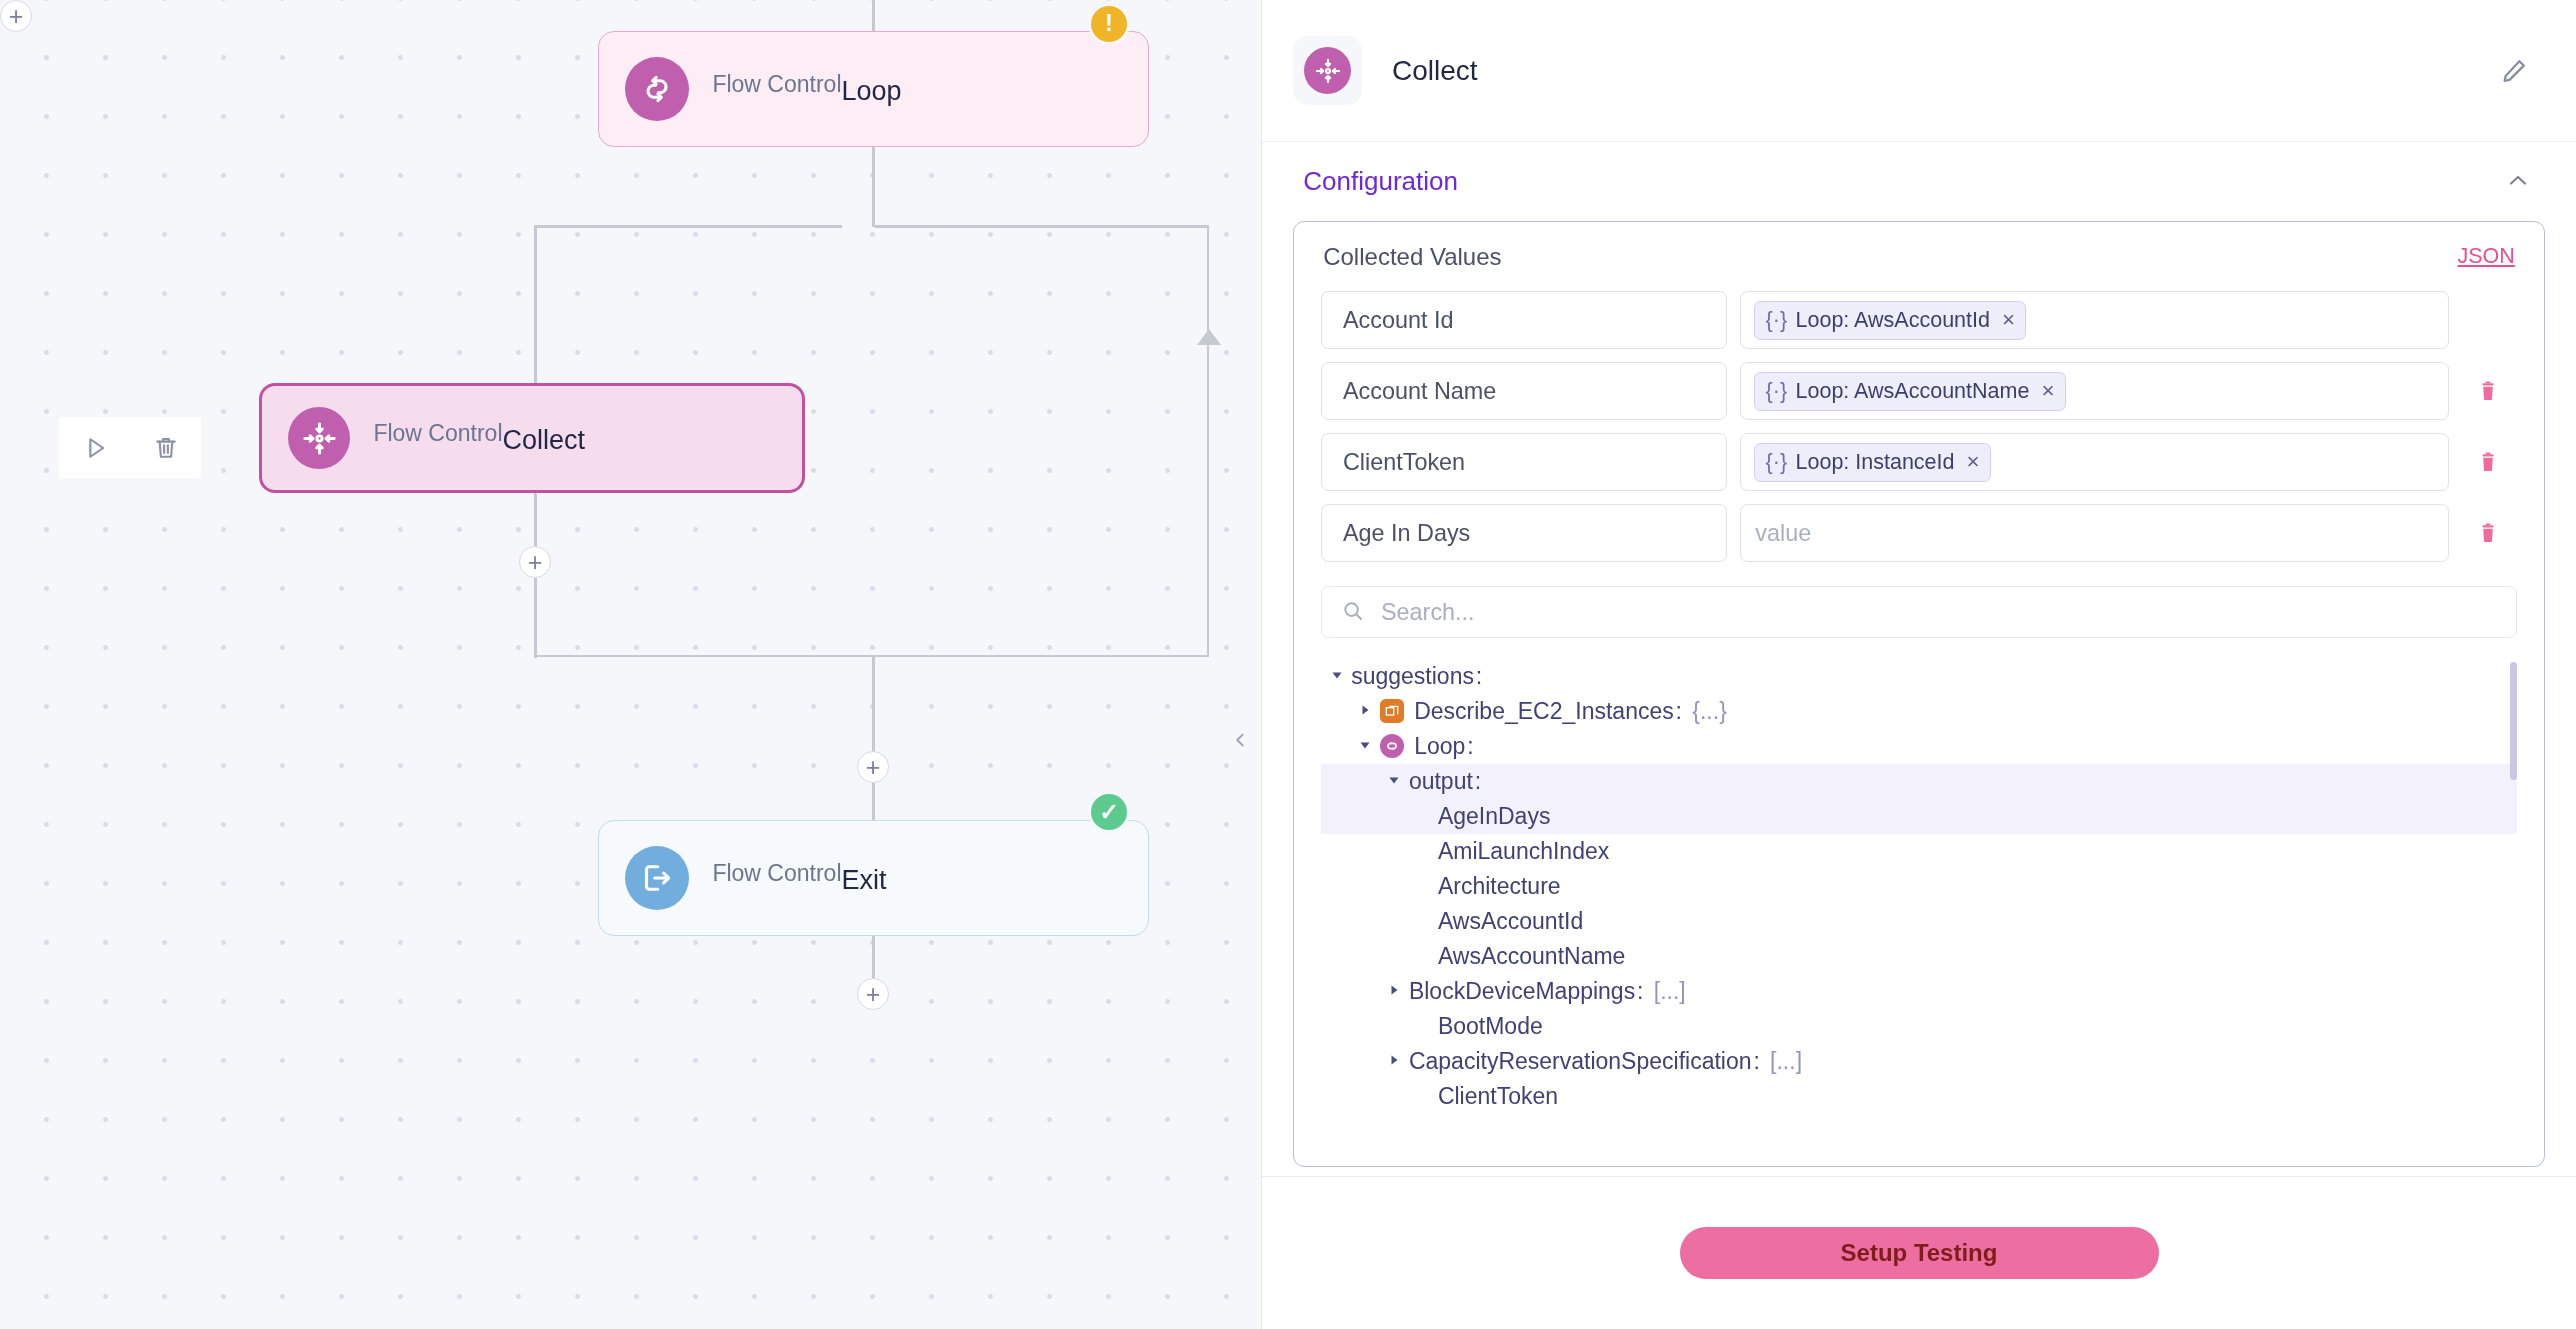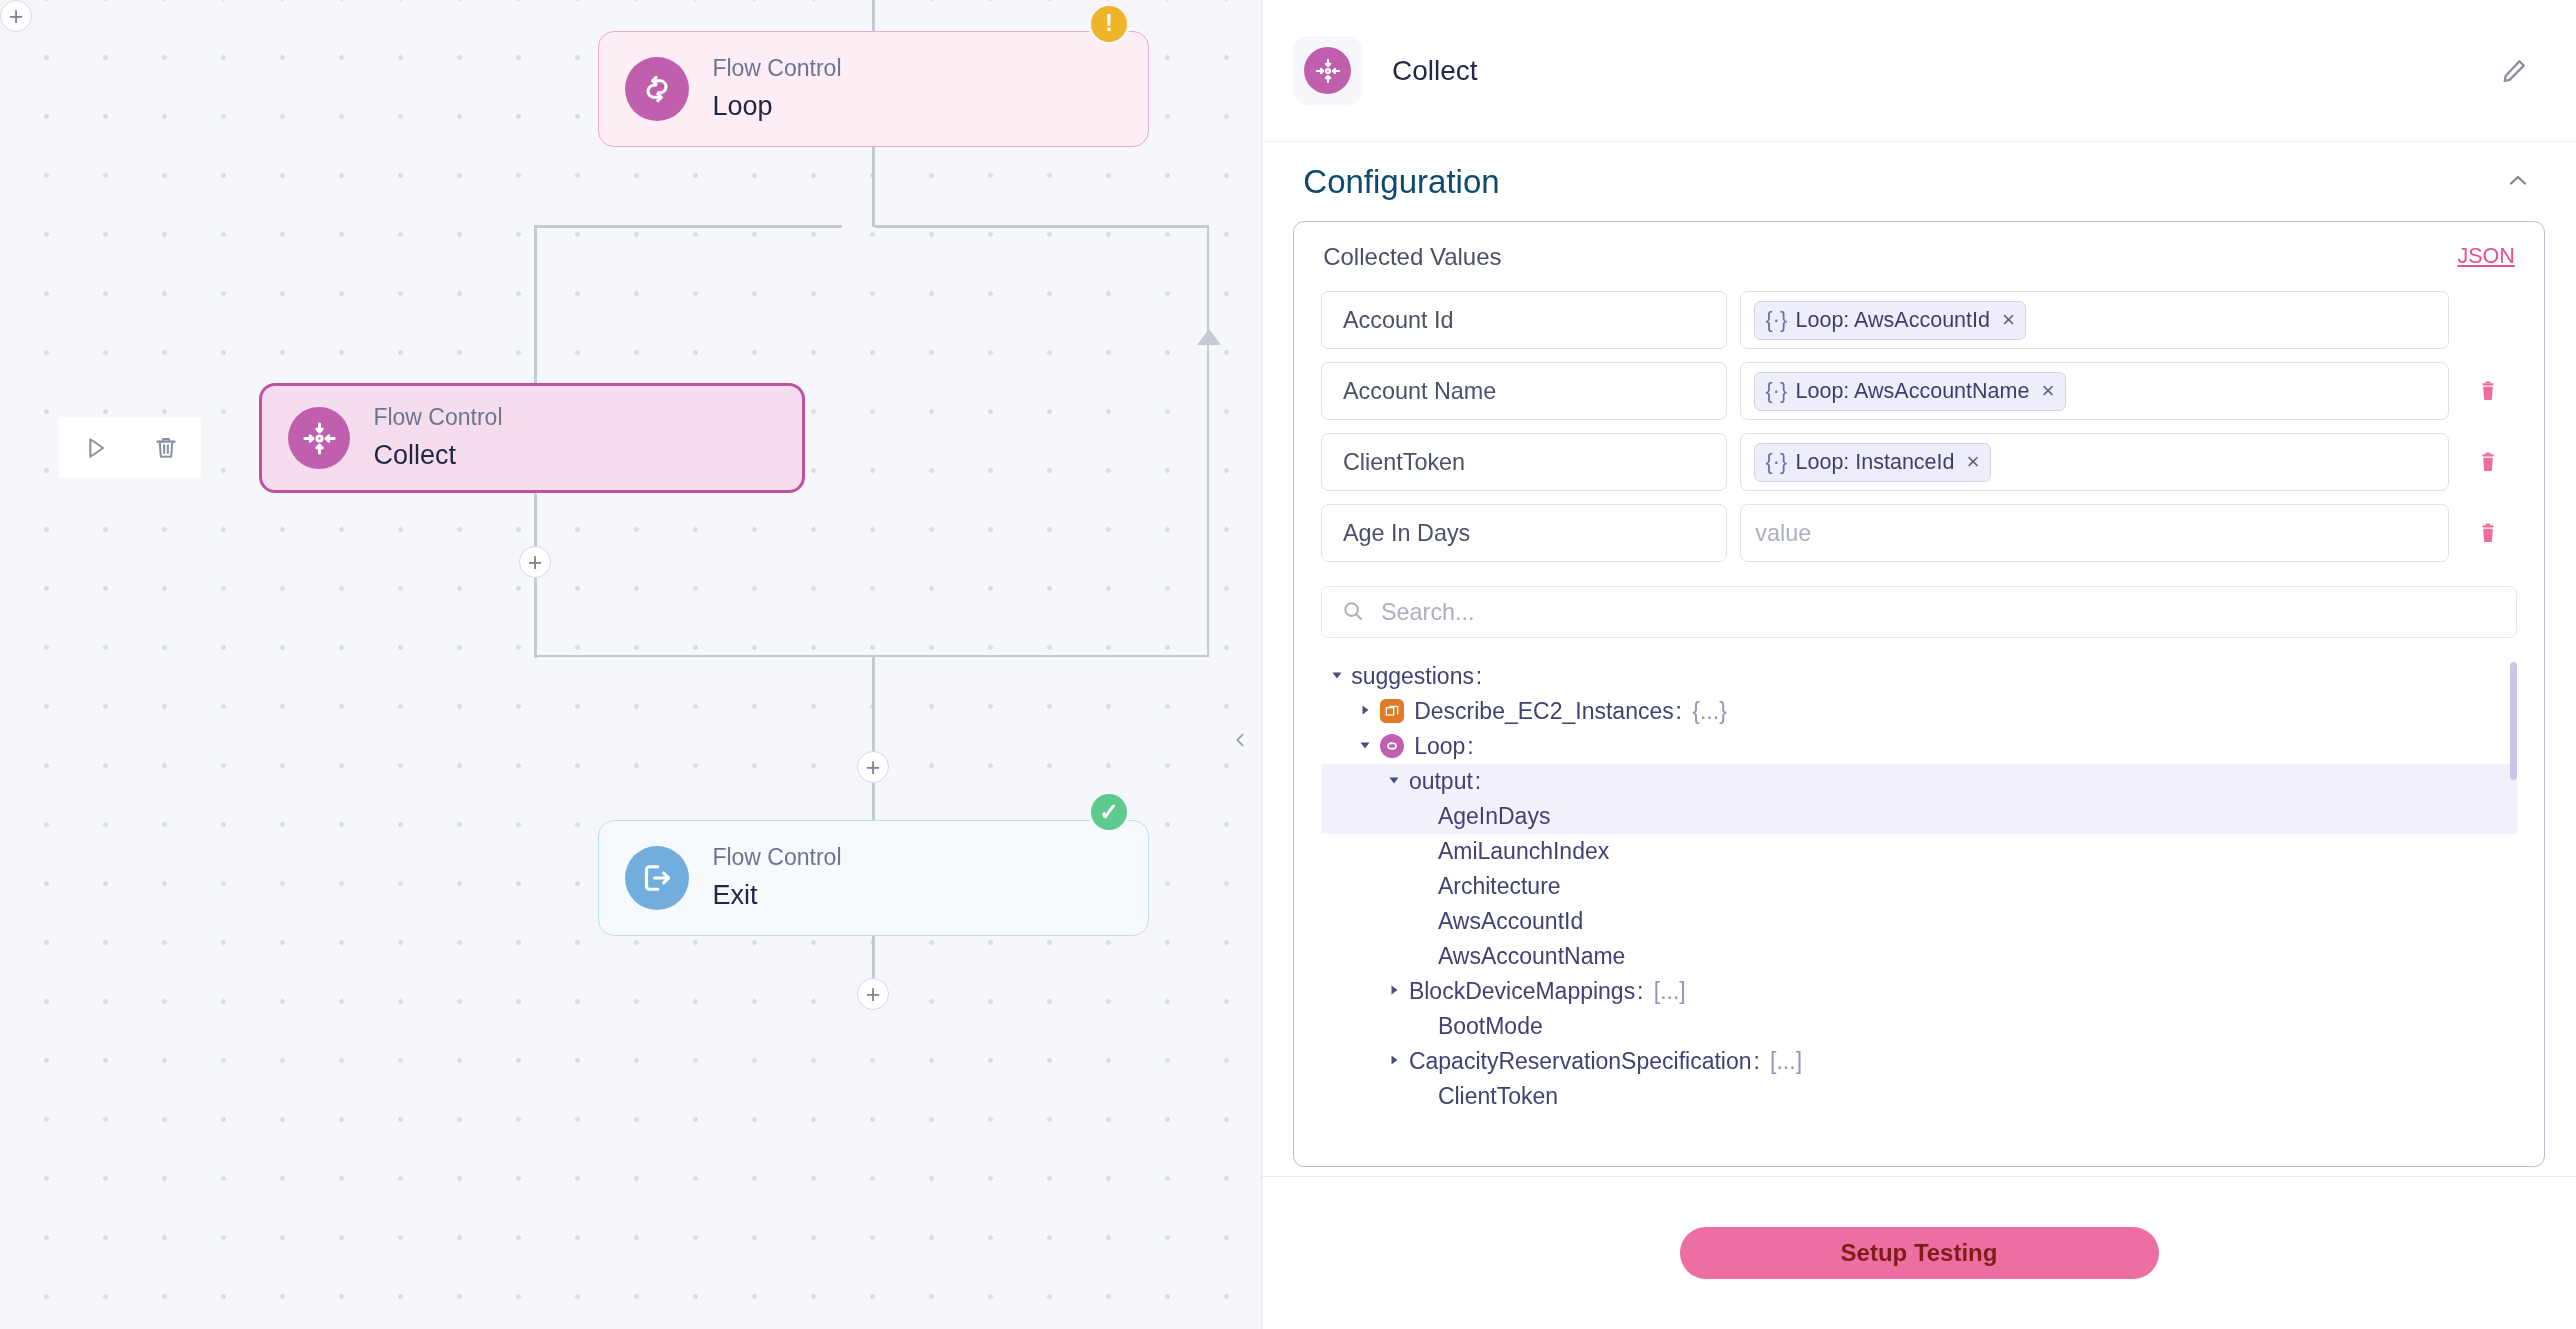--- a/index.html
+++ b/index.html
@@ -68,21 +68,21 @@
     background:#f6fafd;border:1.9px solid #bfdcf2;
   }
   .node-icon{
     width:64px;height:64px;border-radius:50%;
     display:flex;align-items:center;justify-content:center;
     flex:0 0 64px;
   }
   .ic-loop{background:#c05fae;}
   .ic-collect{background:#c05fae;width:62px;height:62px;flex-basis:62px;}
   .ic-exit{background:#72aedd;}
-  .node-text{margin-left:23.4px;display:flex;flex-direction:column;justify-content:center;}
+  .node-text{margin-left:23.4px;display:flex;justify-content:center;text-align:right;}
   .node-sub{font-size:23px;color:#6c7590;line-height:1.35;}
   .node-title{font-size:27px;color:#232746;line-height:1.35;margin-top:3.7px;}
 
   .badge{
     position:absolute;width:36px;height:36px;border-radius:50%;
     display:flex;align-items:center;justify-content:center;
     color:#fff;font-size:23.4px;font-weight:bold;
     box-shadow:0 0 0 2.8px #f5f7fb;
   }
   .badge-warn{background:#f0b429;left:1091px;top:5.6px;}
@@ -135,21 +135,21 @@
   .ph-icon{width:47px;height:47px;border-radius:50%;background:#c05fae;display:flex;align-items:center;justify-content:center;}
   .ph-title{margin-left:30px;font-size:28px;color:#232746;flex:1;}
   .ph-edit{width:43px;height:43px;display:flex;align-items:center;justify-content:center;color:#868e9f;}
 
   .panel-body{flex:1;display:flex;flex-direction:column;min-height:0;padding:0 31px;box-sizing:border-box;}
 
   .section-head{
     height:79px;flex:0 0 79px;display:flex;align-items:center;
     padding:0 10.3px;box-sizing:border-box;
   }
-  .section-title{font-size:33px;color:#0c4a6e;flex:1;}
+  .section-title{font-size:26px;color:#6d28d9;flex:1;}
   .section-chevron{color:#7b8394;font-size:23.4px;width:34px;text-align:center;}
 
   .config-card{
     border:1.5px solid #b9bdd6;border-radius:11px;
     flex:1;min-height:0;
     display:flex;flex-direction:column;
     padding:0 18px 22.4px 18px;
     box-sizing:border-box;
     margin-bottom:9.3px;
   }

